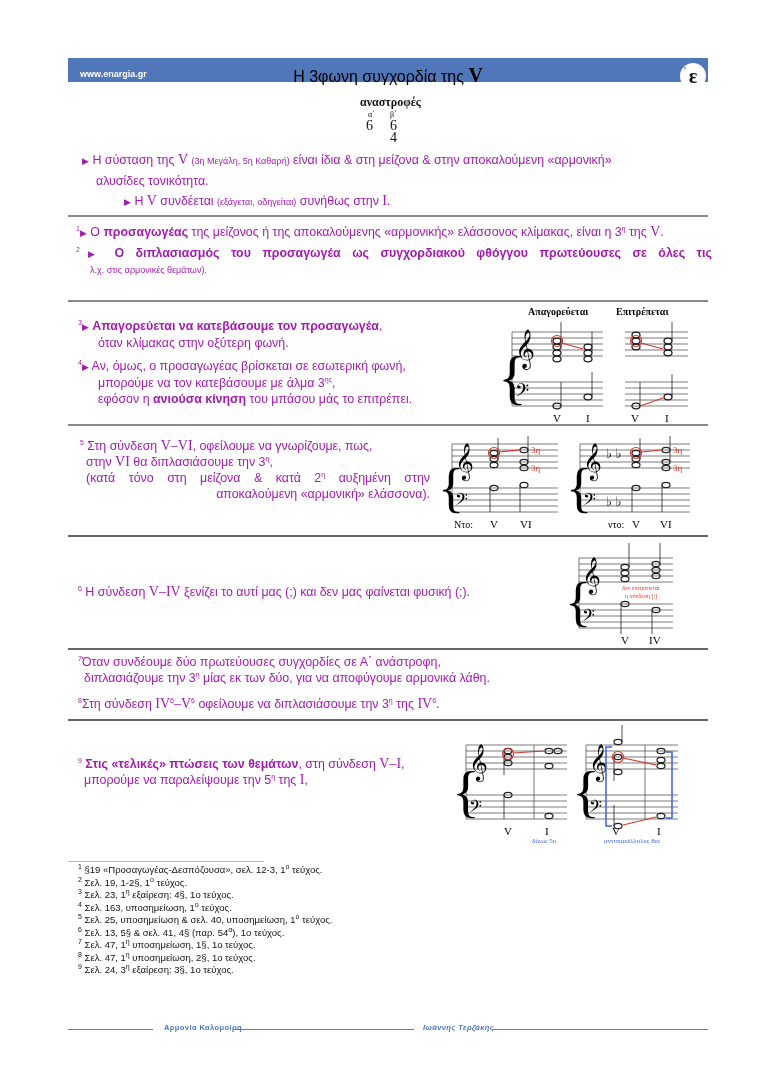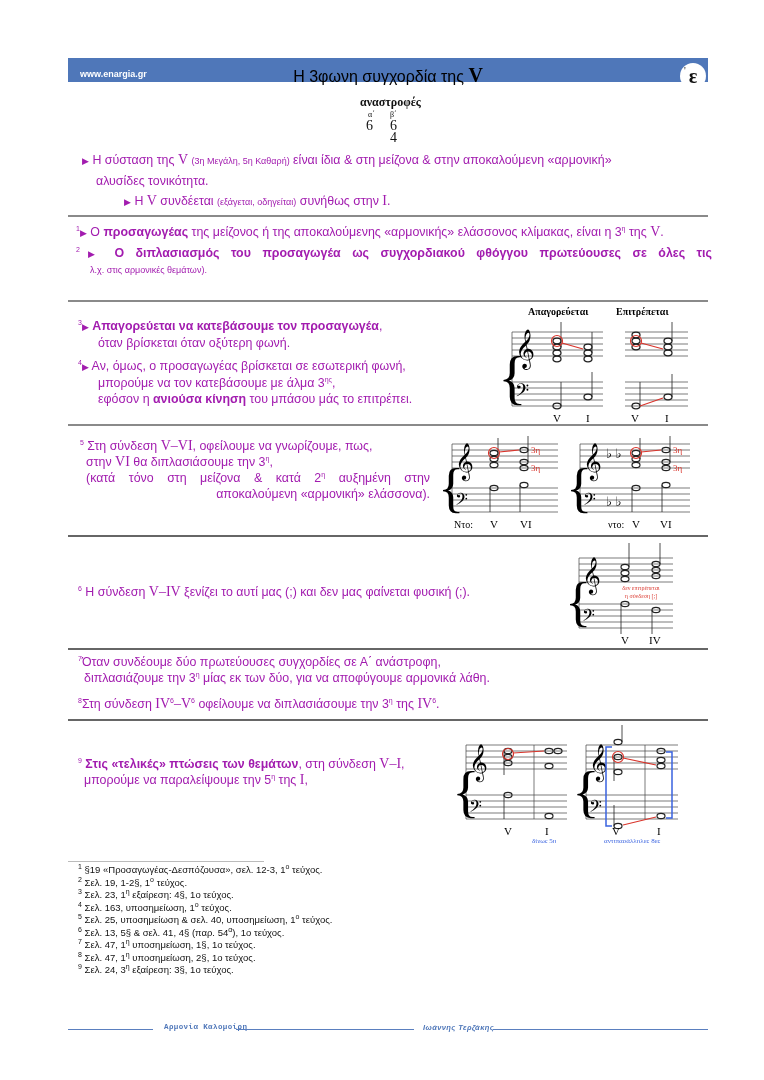--- a/index.html
+++ b/index.html
@@ -80,21 +80,21 @@
     <sup>2</sup><span class="tri">▶</span>
     <b>Ο διπλασιασμός του προσαγωγέα ως συγχορδιακού φθόγγου πρωτεύουσες σε όλες τις</b>
   </div>
   <div style="padding-left:14px;" class="small"><span>λ.χ. στις αρμονικές θεμάτων)</span><span>.</span></div>
 </div>
 <div class="abs rule" style="top:300px;"></div>
 
 <div class="abs txt" style="left:78px;top:318px;width:420px;">
   <sup>3</sup><span class="tri">▶</span>
   <b>Απαγορεύεται να κατεβάσουμε τον προσαγωγέα</b><span>,</span>
-  <div style="padding-left:20px;">όταν βρίσκεται όταν οξύτερη φωνή.</div>
+  <div style="padding-left:20px;">όταν κλίμακας στην οξύτερη φωνή.</div>
 </div>
 <div class="abs txt" style="left:78px;top:358px;width:420px;">
   <sup>4</sup><span class="tri">▶</span>
   <span>Αν, όμως, ο προσαγωγέας βρίσκεται σε εσωτερική φωνή,</span>
   <div style="padding-left:20px;"><span>μπορούμε να τον κατεβάσουμε με άλμα 3</span><sup>ης</sup><span>,</span></div>
   <div style="padding-left:20px;"><span>εφόσον η </span><b>ανιούσα κίνηση</b><span> του μπάσου μάς το επιτρέπει.</span></div>
 </div>
 
 <svg class="abs" style="left:498px;top:302px;" width="210" height="122">
   <text x="30" y="13" font-size="10" font-weight="bold">Απαγορεύεται</text>
@@ -400,17 +400,17 @@
     <div><sup>4</sup> <span>Σελ. 163, υποσημείωση, 1</span><sup>ο</sup><span> τεύχος.</span></div>
     <div><sup>5</sup> <span>Σελ. 25, υποσημείωση &amp; σελ. 40, υποσημείωση, 1</span><sup>ο</sup><span> τεύχος.</span></div>
     <div><sup>6</sup> <span>Σελ. 13, 5§ &amp; σελ. 41, 4§ (παρ. 54</span><sup>α</sup><span>), 1ο τεύχος.</span></div>
     <div><sup>7</sup> <span>Σελ. 47, 1</span><sup>η</sup><span> υποσημείωση, 1§, 1ο τεύχος.</span></div>
     <div><sup>8</sup> <span>Σελ. 47, 1</span><sup>η</sup><span> υποσημείωση, 2§, 1ο τεύχος.</span></div>
     <div><sup>9</sup> <span>Σελ. 24, 3</span><sup>η</sup><span> εξαίρεση: 3§, 1ο τεύχος.</span></div>
   </div>
 
 <div class="abs footer">
   <div class="line" style="left:0;width:85px;"></div>
-  <span class="name" style="left:96px;font-family:Liberation Mono, monospace;">Αρμονία Καλομοίρη</span>
+  <span class="name" style="left:96px;">Αρμονία Καλομοίρη</span>
   <div class="line" style="left:168px;width:178px;"></div>
   <span class="name" style="left:355px;font-style:italic;">Ιωάννης Τερζάκης</span>
   <div class="line" style="left:425px;width:215px;"></div>
 </div>
 
 </body></html>

